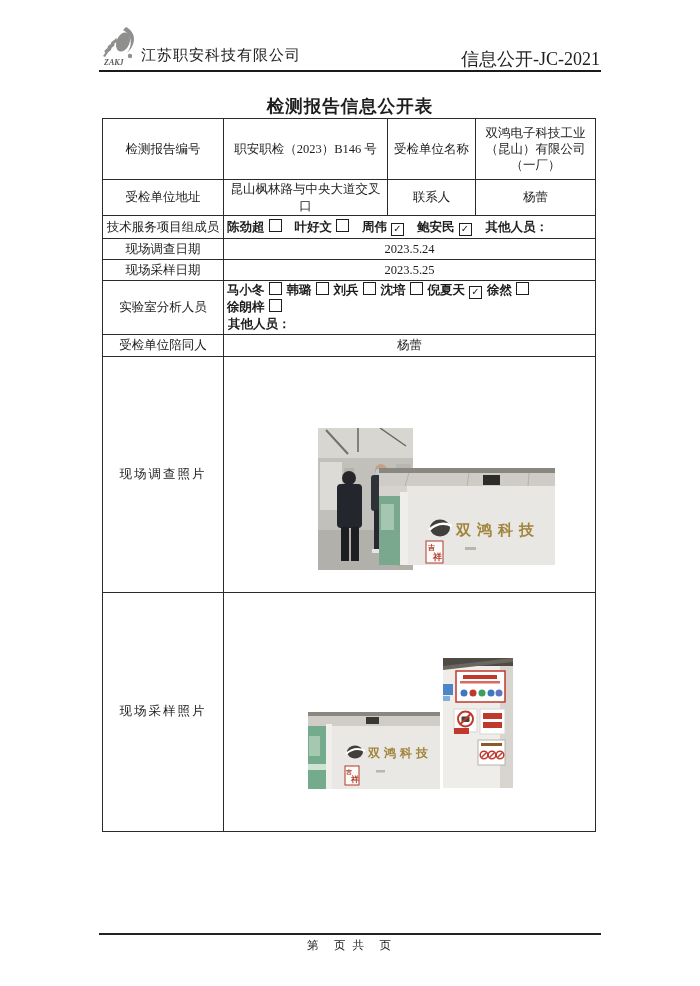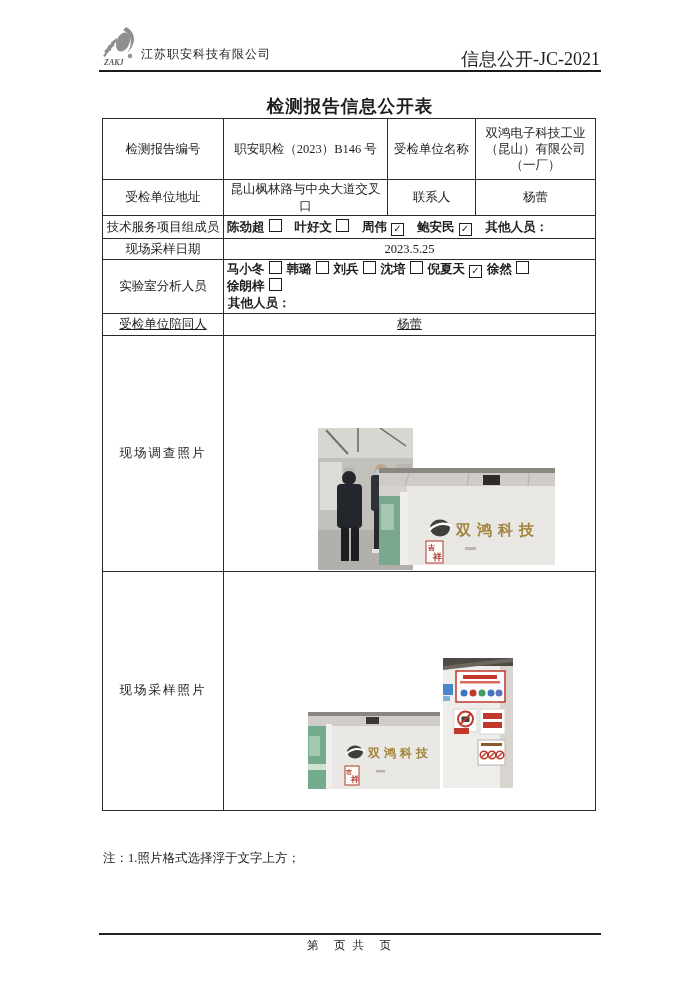--- a/index.html
+++ b/index.html
@@ -1,36 +1,36 @@
 <!DOCTYPE html>
 <html><head>
 <meta charset="utf-8">
 <style>
   html,body{margin:0;padding:0;background:#e9e9e9;}
   .page{position:relative;width:700px;height:986px;background:#ffffff;margin:0 auto;
         font-family:"Liberation Serif","DejaVu Serif",serif;color:#1d1d1d;overflow:hidden;}
   
   .hdr-logo{position:absolute;left:96px;top:26px;}
-  .hdr-company{position:absolute;left:141px;top:46px;font-size:12px;letter-spacing:1px;}
+  .hdr-company{position:absolute;left:141px;top:46px;font-size:15px;letter-spacing:1px;}
   .hdr-code{position:absolute;right:100px;top:47px;font-size:18px;}
   .hdr-rule{position:absolute;left:99px;top:70px;width:502px;height:2px;background:#1a1a1a;}
   
   .doc-title{position:absolute;left:0;right:0;top:94px;text-align:center;font-size:17.5px;font-weight:bold;letter-spacing:1px;}
   
   table.doc{position:absolute;left:102px;top:118px;width:493px;border-collapse:collapse;table-layout:fixed;font-size:12.5px;}
   table.doc td{border:1px solid #2b2b2b;padding:1px 3px;vertical-align:middle;line-height:1.3;overflow:hidden;}
   td.lbl{text-align:center;}
   td.ctr{text-align:center;}
   td.val{text-align:left;padding-left:5px;font-weight:bold;}
   tr.r1 td{height:58px;margin-top:48px;}
   tr.r2 td{height:33px;}
   tr.r3 td{height:20px;}
   tr.r4 td{height:18px;}
   tr.r8 td{height:40px;}
-  tr.r9 td{height:19px;text-decoration:underline;}
+  tr.r9 td{height:19px;}
   tr.r10 td{height:233px;}
   tr.r11 td{height:236px;}
   tr.r10 td.lbl,tr.r11 td.lbl{letter-spacing:2px;}
   
   .member{margin-right:13px;white-space:nowrap;}
   .lab .member{margin-right:5px;}
   .cb{display:inline-block;width:11px;height:11px;border:1px solid #1d1d1d;margin-left:4px;
       vertical-align:-1px;font-size:10px;line-height:10.5px;text-align:center;font-family:"DejaVu Sans",sans-serif;}
   .other{margin-left:1px;}
   .lab .other{display:block;margin-top:1px;}
@@ -86,20 +86,24 @@
     </tr>
     <tr class="r2">
       <td class="lbl">受检单位地址</td>
       <td class="ctr">昆山枫林路与中央大道交叉口</td>
       <td class="lbl">联系人</td>
       <td class="ctr">杨蕾</td>
     </tr>
     <tr class="r3">
       <td class="lbl">技术服务项目组成员</td>
       <td class="val" colspan="3"><span class="member"><span>陈劲超</span><span class="cb"></span></span><span class="member"><span>叶好文</span><span class="cb"></span></span><span class="member"><span>周伟</span><span class="cb">✓</span></span><span class="member"><span>鲍安民</span><span class="cb">✓</span></span><span class="other">其他人员：</span></td>
+    </tr>
+    <tr class="r4">
+      <td class="lbl">现场调查日期</td>
+      <td class="ctr" colspan="3">2023.5.24</td>
     </tr>
     <tr class="r4">
       <td class="lbl">现场采样日期</td>
       <td class="ctr" colspan="3">2023.5.25</td>
     </tr>
     <tr class="r8">
       <td class="lbl">实验室分析人员</td>
       <td class="val lab" colspan="3"><span class="member"><span>马小冬</span><span class="cb"></span></span><span class="member"><span>韩璐</span><span class="cb"></span></span><span class="member"><span>刘兵</span><span class="cb"></span></span><span class="member"><span>沈培</span><span class="cb"></span></span><span class="member"><span>倪夏天</span><span class="cb">✓</span></span><span class="member"><span>徐然</span><span class="cb"></span></span><span class="member"><span>徐朗梓</span><span class="cb"></span></span><span class="other">其他人员：</span></td>
     </tr>
     <tr class="r9">
@@ -221,17 +225,16 @@
       <rect x="38" y="85" width="21" height="3" fill="#8a5a2a"></rect>
       <circle cx="41" cy="97" r="3.8" fill="#ffffff" stroke="#c0392b" stroke-width="1.5"></circle>
       <line x1="38.5" y1="99.5" x2="43.5" y2="94.5" stroke="#c0392b" stroke-width="1.5"></line>
       <circle cx="49" cy="97" r="3.8" fill="#ffffff" stroke="#c0392b" stroke-width="1.5"></circle>
       <line x1="46.5" y1="99.5" x2="51.5" y2="94.5" stroke="#c0392b" stroke-width="1.5"></line>
       <circle cx="57" cy="97" r="3.8" fill="#ffffff" stroke="#c0392b" stroke-width="1.5"></circle>
       <line x1="54.5" y1="99.5" x2="59.5" y2="94.5" stroke="#c0392b" stroke-width="1.5"></line>
     </svg>
   </div>
 
-  <div class="note">注：1.照片格式选择浮于文字上方；</div>
   <div class="ftr-rule"></div>
   <div class="ftr-text">第　页 共　页</div>
 
 </div>
 
 </body></html>

